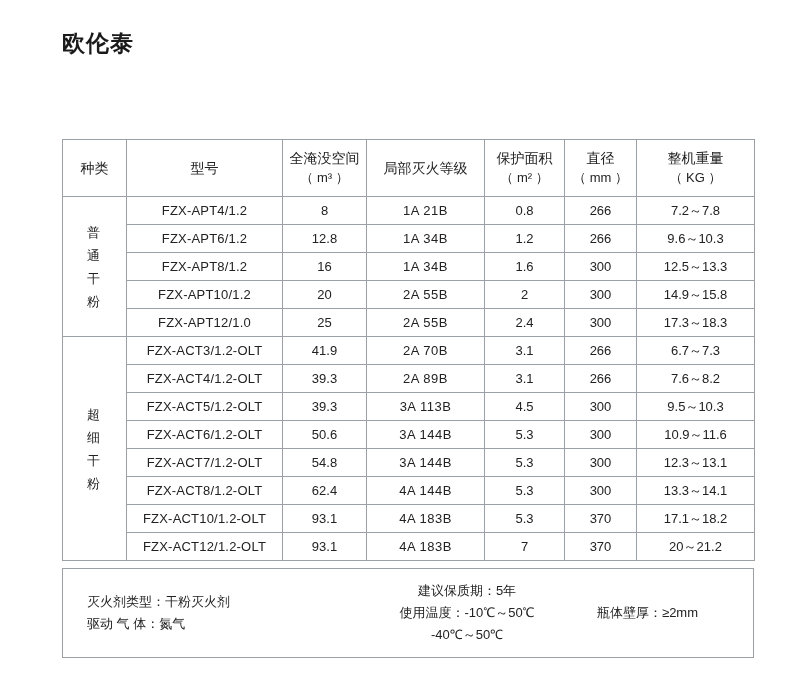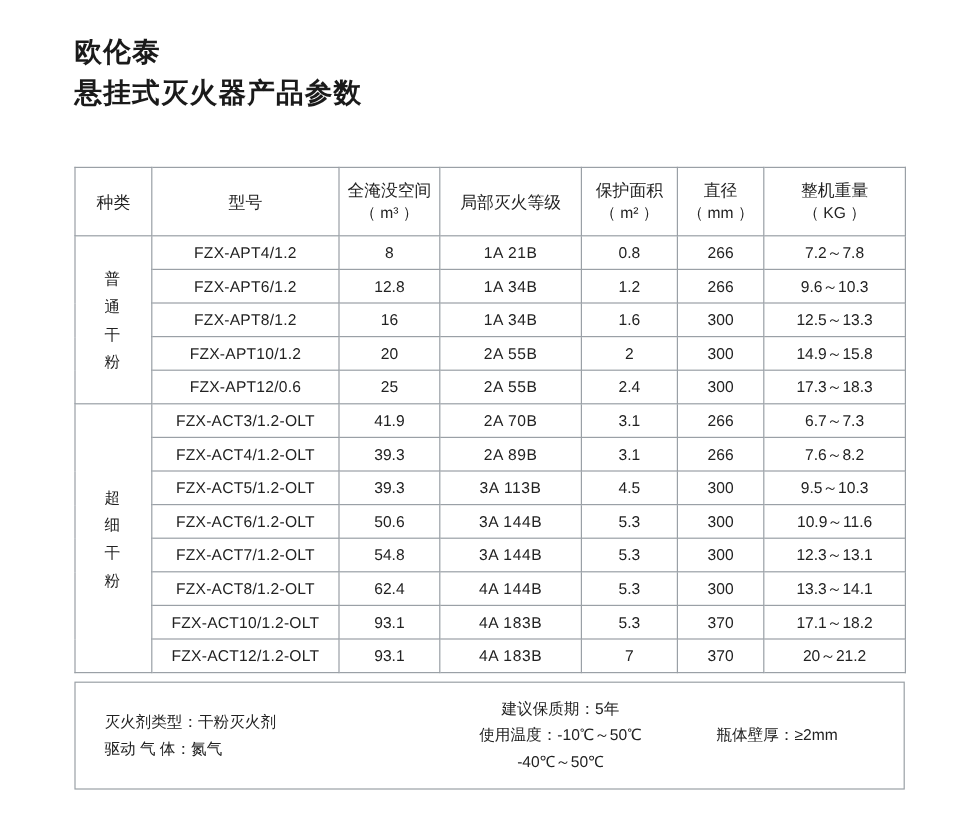--- a/index.html
+++ b/index.html
@@ -183,21 +183,20 @@
   }
 </style>
 </head>
 <body>
 
 <div class="page">
 
   <div class="header">
     <div class="title-block">
       <div class="title-line1">欧伦泰</div>
-      <div class="title-line2">悬挂式灭火器产品参数</div>
     </div>
 
   </div>
 
   <div class="table-wrap">
     <table class="spec">
       <colgroup>
         <col class="c-cat">
           <col class="c-model">
           <col class="c-vol">
@@ -263,21 +262,21 @@
           </tr>
           <tr>
             <td class="model">FZX-APT10/1.2</td>
             <td>20</td>
             <td class="lvl">2A  55B</td>
             <td>2</td>
             <td>300</td>
             <td>14.9～15.8</td>
           </tr>
           <tr>
-            <td class="model">FZX-APT12/0.6</td>
+            <td class="model">FZX-APT12/1.0</td>
             <td>25</td>
             <td class="lvl">2A  55B</td>
             <td>2.4</td>
             <td>300</td>
             <td>17.3～18.3</td>
           </tr>
           <tr>
             <td class="cat" rowspan="8" style="writing-mode: horizontal-tb; word-break: break-all; padding: 0px 18px;">超细干粉</td>
             <td class="model">FZX-ACT3/1.2-OLT</td>
             <td>41.9</td>

